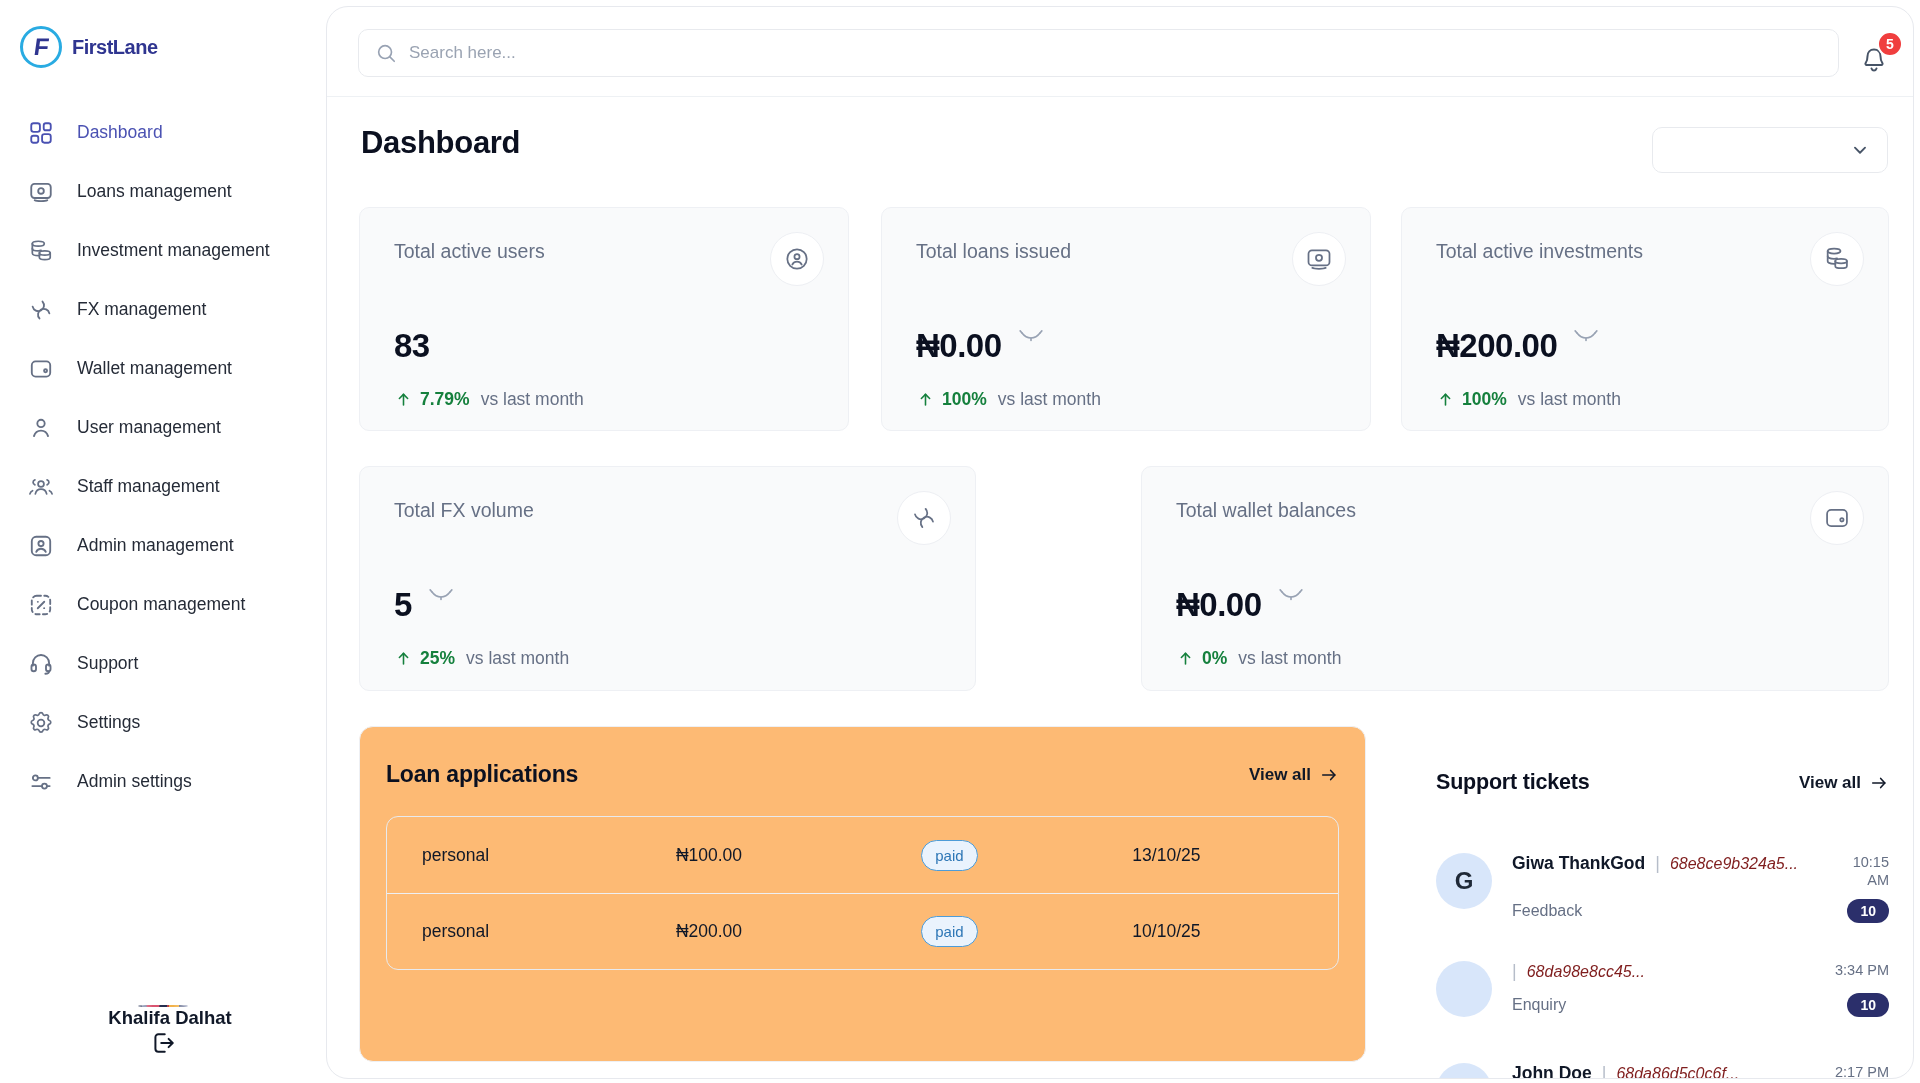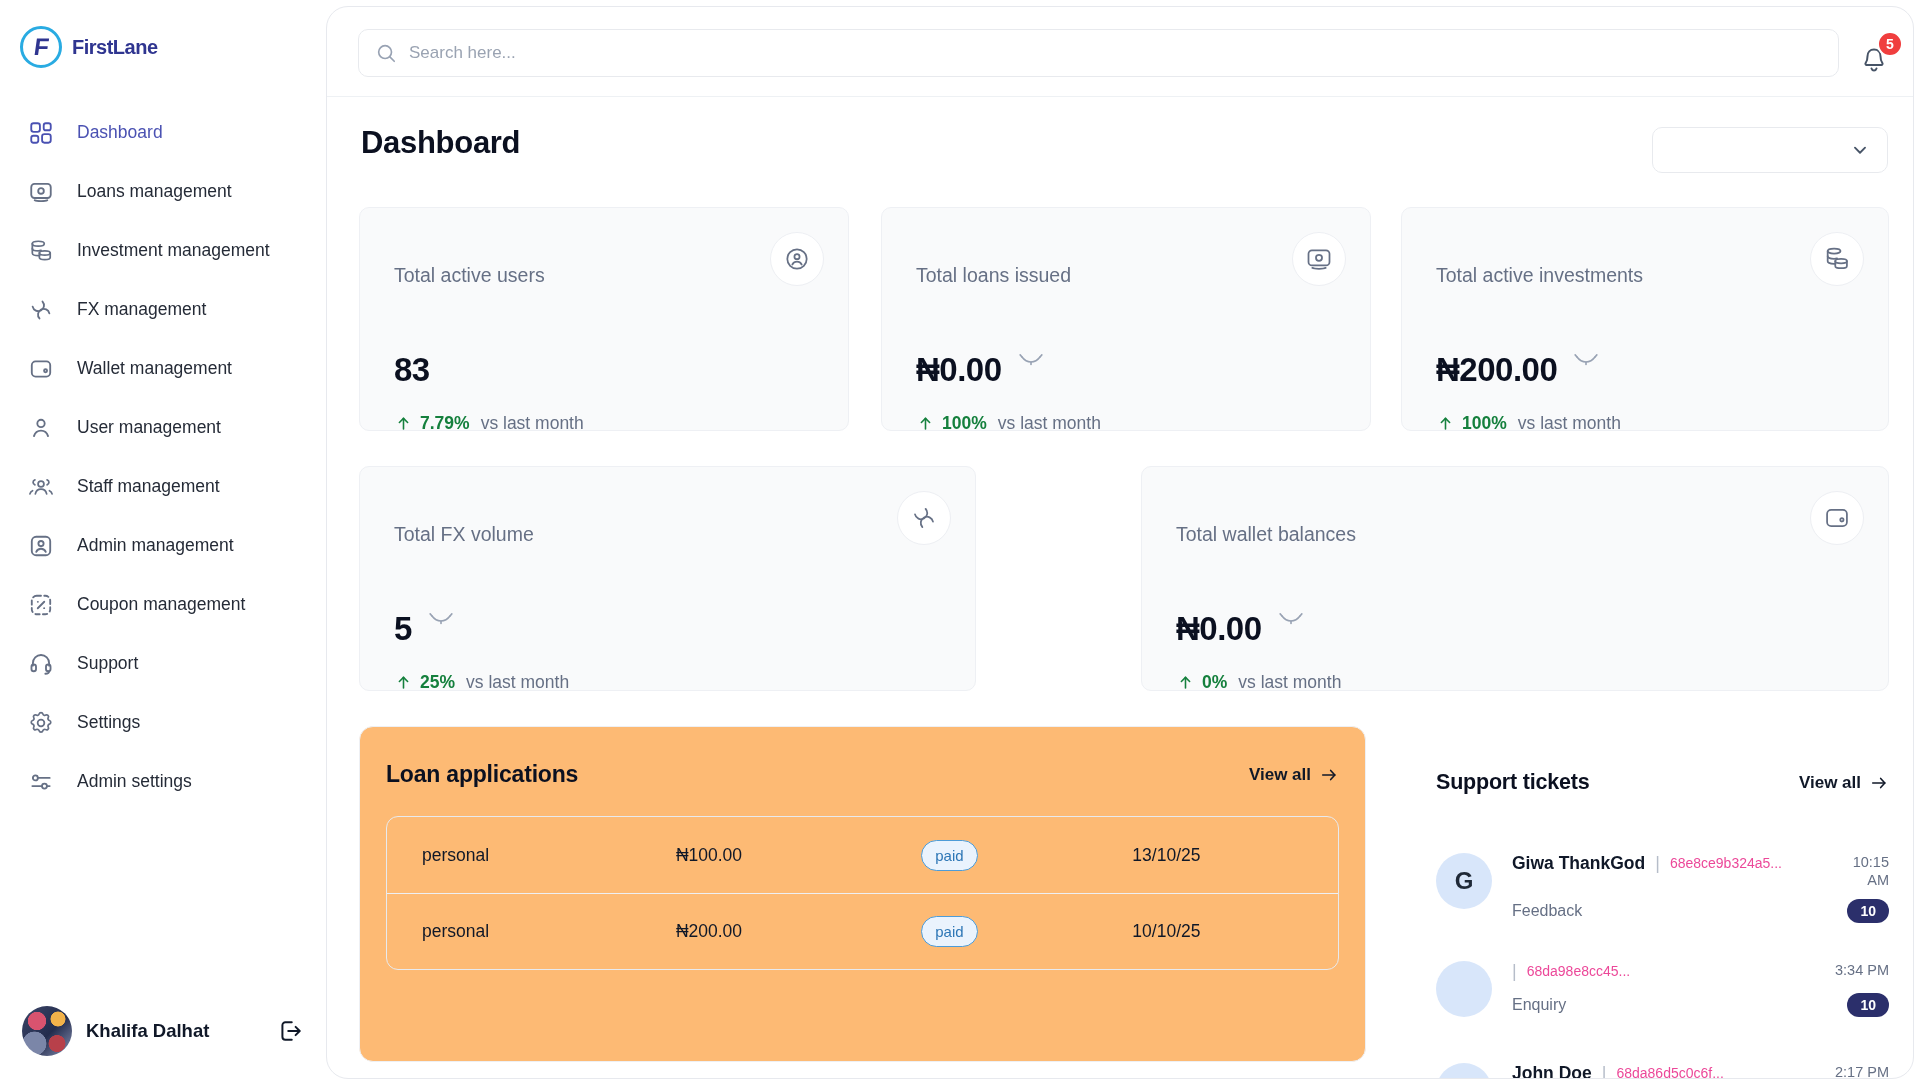--- a/index.html
+++ b/index.html
@@ -15,21 +15,21 @@
   .brand-mark span { font-weight:800; font-size:24px; color:#2f3590; transform:skewX(-8deg); }
   .brand-name { font-size:20px; font-weight:800; color:#2f3590; letter-spacing:-0.5px; }
   .nav { position:absolute; left:0; top:103px; width:326px; }
   .nav-item { height:59px; display:flex; align-items:center; gap:23px; padding-left:28px;
     color:#252b37; font-size:17.5px; font-weight:500; cursor:pointer; }
   .nav-item .nicon { color:#667085; width:26px; height:26px; }
   .nav-item.active { color:#4a51b2; }
   .nav-item.active .nicon { color:#4a51b2; }
 
   .profile { position:absolute; left:22px; top:1005px; width:282px; height:52px;
-    display:flex; align-items:center; }
+    display:flex; align-items:center;flex-direction:column; }
   .avatar { width:50px; height:50px; border-radius:50%;
     background:
       radial-gradient(circle at 30% 30%, #d9536f 0 18%, transparent 19%),
       radial-gradient(circle at 72% 26%, #f2b24a 0 14%, transparent 15%),
       radial-gradient(circle at 70% 75%, #b8404a 0 16%, transparent 17%),
       radial-gradient(circle at 25% 75%, #7b86a8 0 22%, transparent 23%),
       linear-gradient(135deg, #3c4668 0%, #232c4d 55%, #8a93b5 100%); }
   .profile-name { margin-left:14px; font-size:18.5px; font-weight:700; color:#101828; flex:1; }
   .logout { width:28px; height:28px; color:#101828; cursor:pointer; }
 
@@ -51,21 +51,21 @@
 
   .page-title { position:absolute; left:34px; top:118px; font-size:31px; font-weight:800;
     color:#0b1020; letter-spacing:-0.3px; }
   .filter-dd { position:absolute; left:1325px; top:120px; width:236px; height:46px;
     border:1px solid #e8eaee; border-radius:10px; display:flex; align-items:center;
     justify-content:flex-end; padding-right:16px; cursor:pointer; color:#475467; }
 
   
   .stat-card { position:absolute; background:#f9fafb; border:1px solid #eef0f4; border-radius:10px;
     padding:32px 34px; }
-  .stat-title { font-size:19.5px; color:#667085;margin-top:24px; }
+  .stat-title { font-size:19.5px; color:#667085; }
   .stat-icon-circle { position:absolute; right:24px; top:24px; width:54px; height:54px; border-radius:50%;
     background:#fff; border:1px solid #edeff3; display:flex; align-items:center; justify-content:center;
     color:#667085; }
   .stat-value-row { display:flex; align-items:center; gap:16px; margin-top:44px; }
   .stat-value { font-size:33px; font-weight:800; color:#0b1020; letter-spacing:-0.5px;margin-top:20px; }
   .eye-ic { color:#98a2b3; }
   .stat-change-row { display:flex; align-items:center; gap:7px; margin-top:24px; font-size:17.5px; }
   .chg-up { color:#15803d; }
   .chg-pct { color:#15803d; font-weight:700; }
   .chg-cmp { color:#667085; margin-left:4px; }
@@ -99,21 +99,21 @@
   .tickets .sec-title { font-size:21.5px; }
   .ticket { position:absolute; left:0; width:100%; display:flex; gap:20px; }
   .tk1 { top:127px; } .tk2 { top:235px; } .tk3 { top:337px; }
   .t-avatar { width:56px; height:56px; border-radius:50%; background:#d8e6fa;
     display:flex; align-items:center; justify-content:center;
     font-size:24px; font-weight:600; color:#1f2937; flex:none; }
   .t-body { flex:1; min-width:0; }
   .t-line1 { display:flex; align-items:flex-start; gap:10px; }
   .t-name { font-size:17.5px; font-weight:700; color:#101828; white-space:nowrap; }
   .t-sep { color:#b6bdc9; font-size:18px; line-height:1.2; }
-  .t-id { font-size:14px; color:#ec4899; white-space:nowrap; overflow:hidden; flex:1; padding-top:2px; }
+  .t-id { font-size:16px; color:#7f1d1d; white-space:nowrap; overflow:hidden; flex:1; padding-top:2px;font-style:italic; }
   .t-time { width:58px; text-align:right; font-size:14.5px; color:#667085; line-height:1.25; }
   .t-line2 { display:flex; align-items:center; justify-content:space-between; margin-top:10px;gap:40px; }
   .t-cat { font-size:16px; color:#667085; }
   .t-count { background:#2b2f6b; color:#fff; font-size:14px; font-weight:700;
     padding:4px 13px; border-radius:13px; }
 </style>
 </head>
 <body>
 
 <div class="sidebar">

